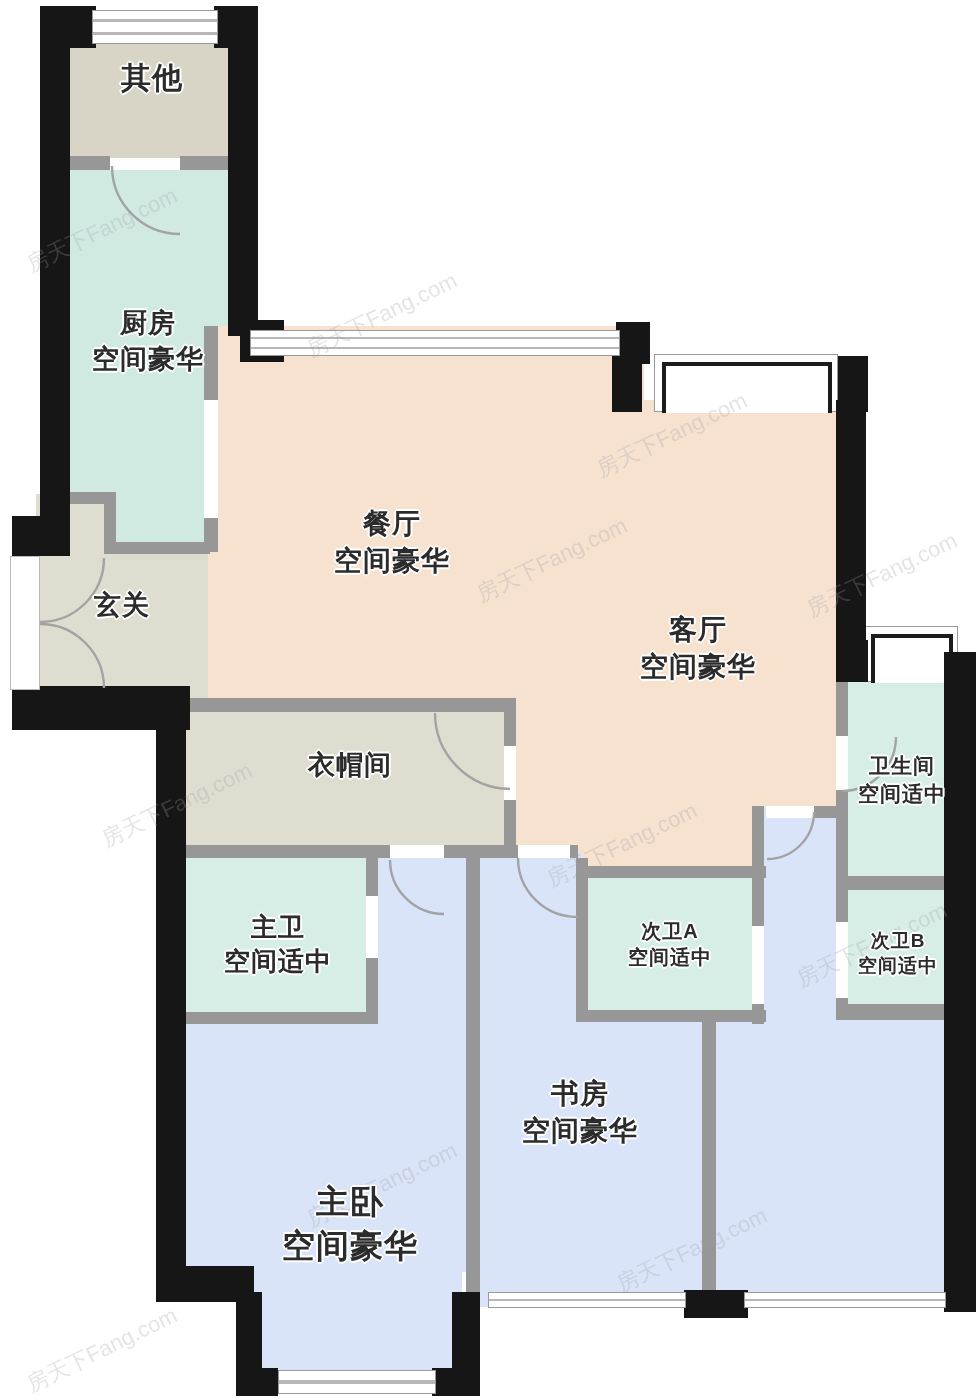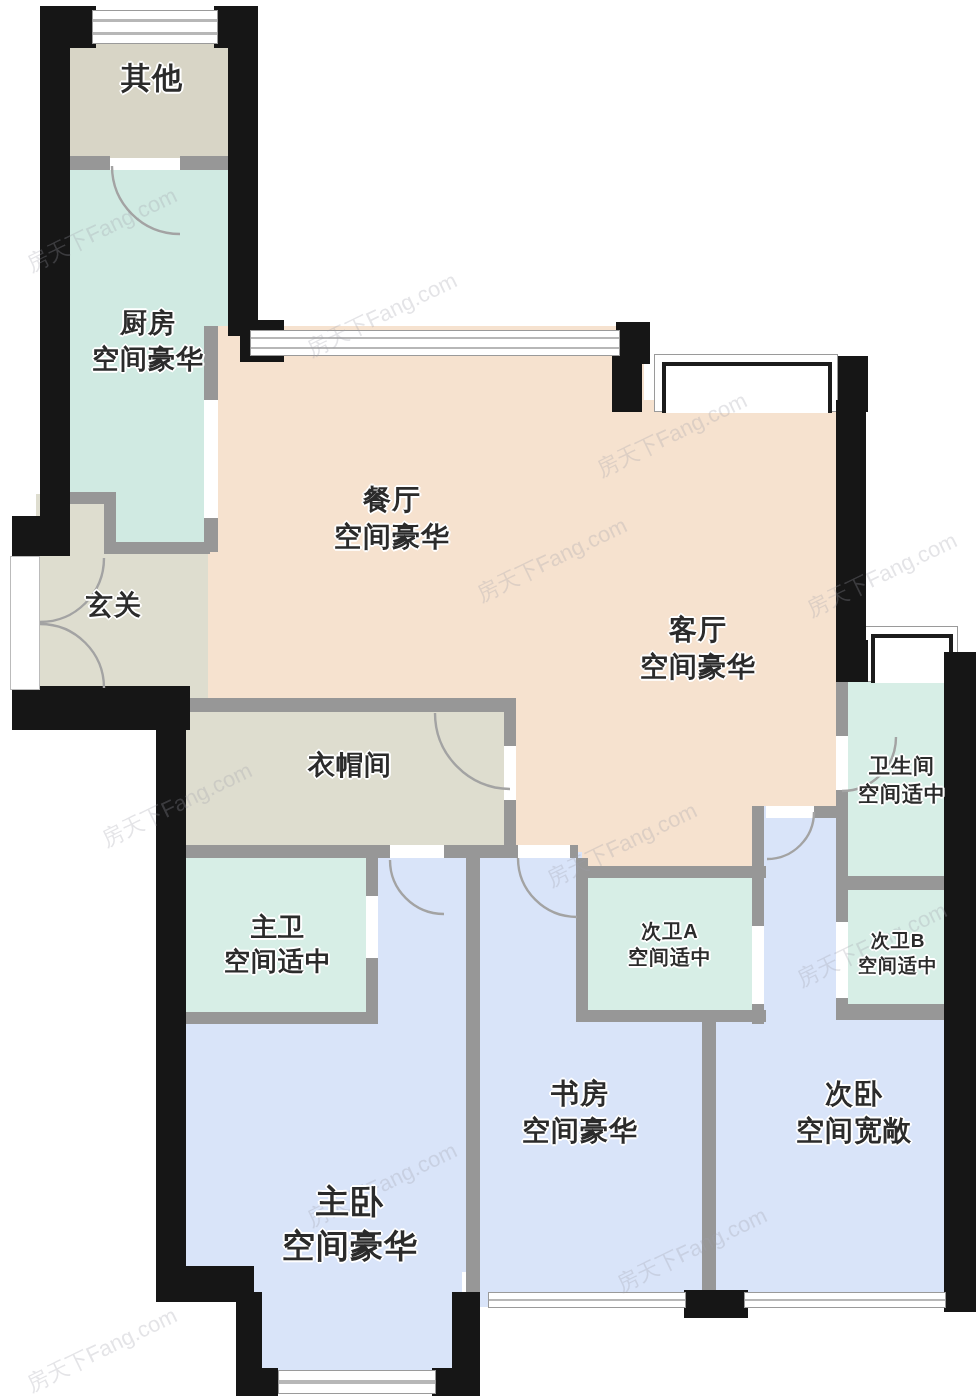--- a/index.html
+++ b/index.html
@@ -164,29 +164,29 @@
   <div class="wm" style="left:20px;top:1335px;">房天下Fang.com</div>
   <div class="wm" style="left:800px;top:560px;">房天下Fang.com</div>
 
   <div class="lbl" style="left:152px;top:58px;font-size:30px;">
     <span>其他</span>
   </div>
   <div class="lbl" style="left:148px;top:306px;font-size:27px;">
     <span>厨房</span>
     <span>空间豪华</span>
   </div>
-  <div class="lbl" style="left:392px;top:482px;font-size:28px;">
+  <div class="lbl" style="left:392px;top:506px;font-size:28px;">
     <span>餐厅</span>
     <span>空间豪华</span>
   </div>
   <div class="lbl" style="left:698px;top:612px;font-size:28px;">
     <span>客厅</span>
     <span>空间豪华</span>
   </div>
-  <div class="lbl" style="left:114px;top:588px;font-size:27px;">
+  <div class="lbl" style="left:122px;top:588px;font-size:27px;">
     <span>玄关</span>
   </div>
   <div class="lbl" style="left:350px;top:748px;font-size:27px;">
     <span>衣帽间</span>
   </div>
   <div class="lbl" style="left:278px;top:910px;font-size:26px;">
     <span>主卫</span>
     <span>空间适中</span>
   </div>
   <div class="lbl" style="left:670px;top:918px;font-size:20px;">
@@ -202,18 +202,14 @@
     <span>空间适中</span>
   </div>
   <div class="lbl" style="left:350px;top:1180px;font-size:33px;">
     <span>主卧</span>
     <span>空间豪华</span>
   </div>
   <div class="lbl" style="left:580px;top:1076px;font-size:28px;">
     <span>书房</span>
     <span>空间豪华</span>
   </div>
-  <div class="lbl" style="left:854px;top:1076px;font-size:28px;">
-    <span>次卧</span>
-    <span>空间宽敞</span>
-  </div>
 
 </div>
 
 </body></html>

